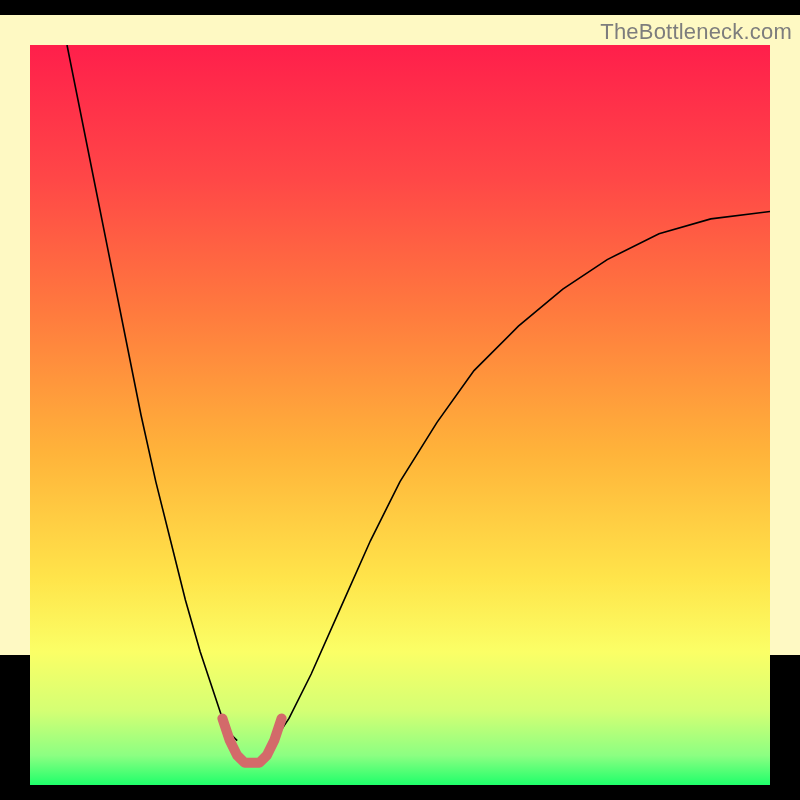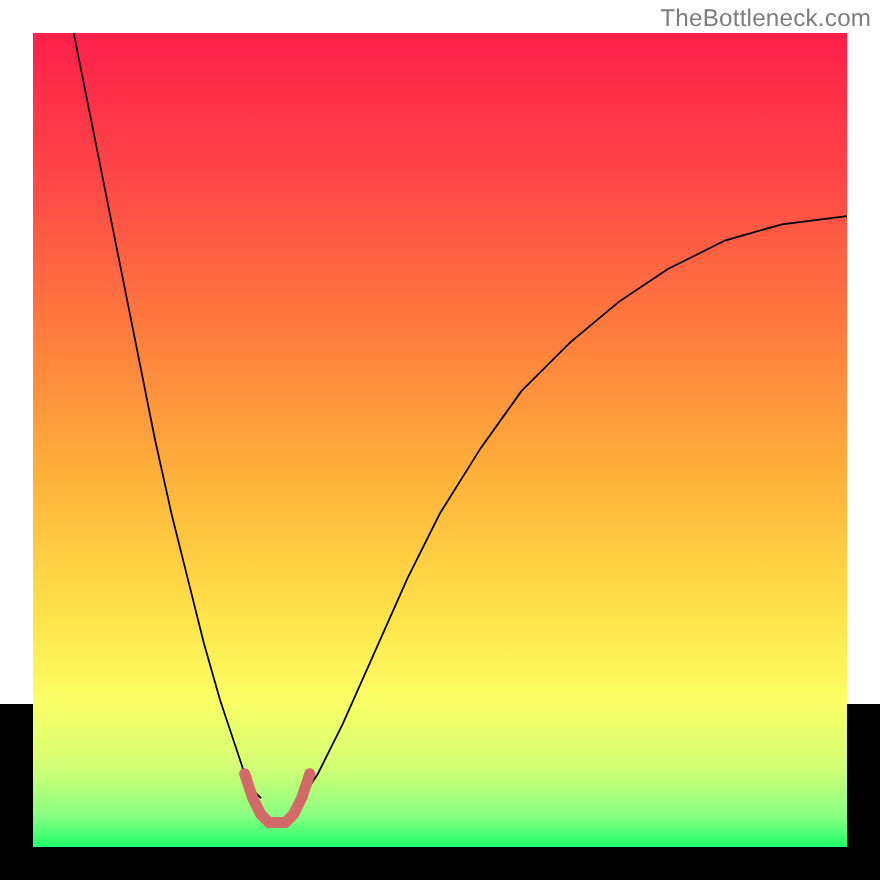--- a/index.html
+++ b/index.html
@@ -1,21 +1,22 @@
 <!DOCTYPE html>
 <html><head>
 <meta charset="utf-8">
 <style>
   * { margin: 0; padding: 0; box-sizing: border-box; }
   html, body { width: 800px; height: 800px; overflow: hidden; background: #000; }
   .frame {
     position: relative;
     width: 800px;
     height: 640px;
-    background: #ffffff;
+    background: #fef9c3;
+    margin-top: 15px;
   }
   .watermark {
     position: absolute;
     top: 4px;
     right: 8px;
     font-family: Arial, Helvetica, sans-serif;
     font-size: 22px;
     color: #7d7d7d;
     font-weight: 500;
     letter-spacing: 0.2px;

